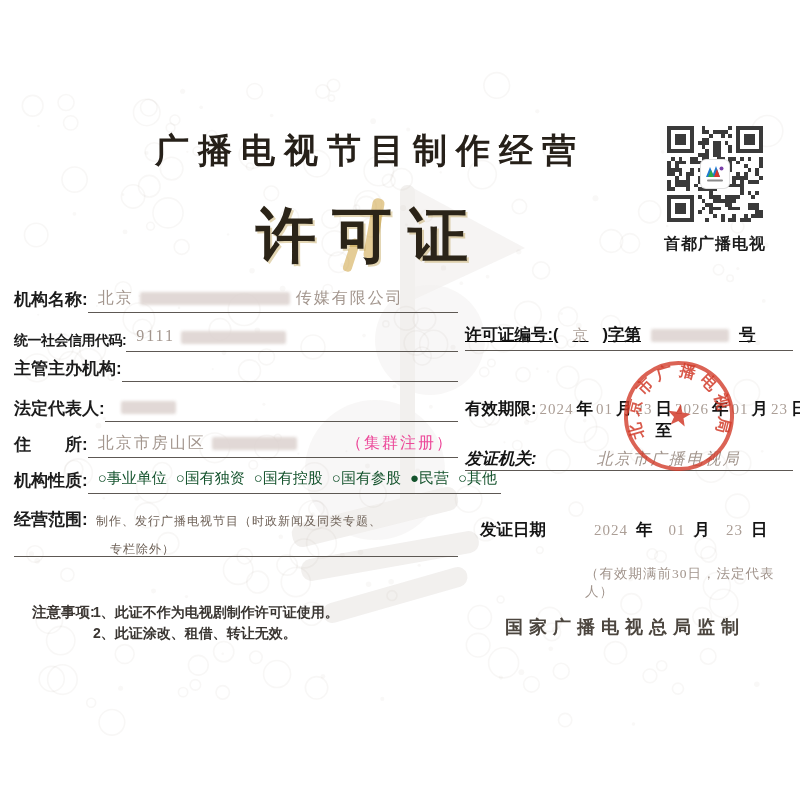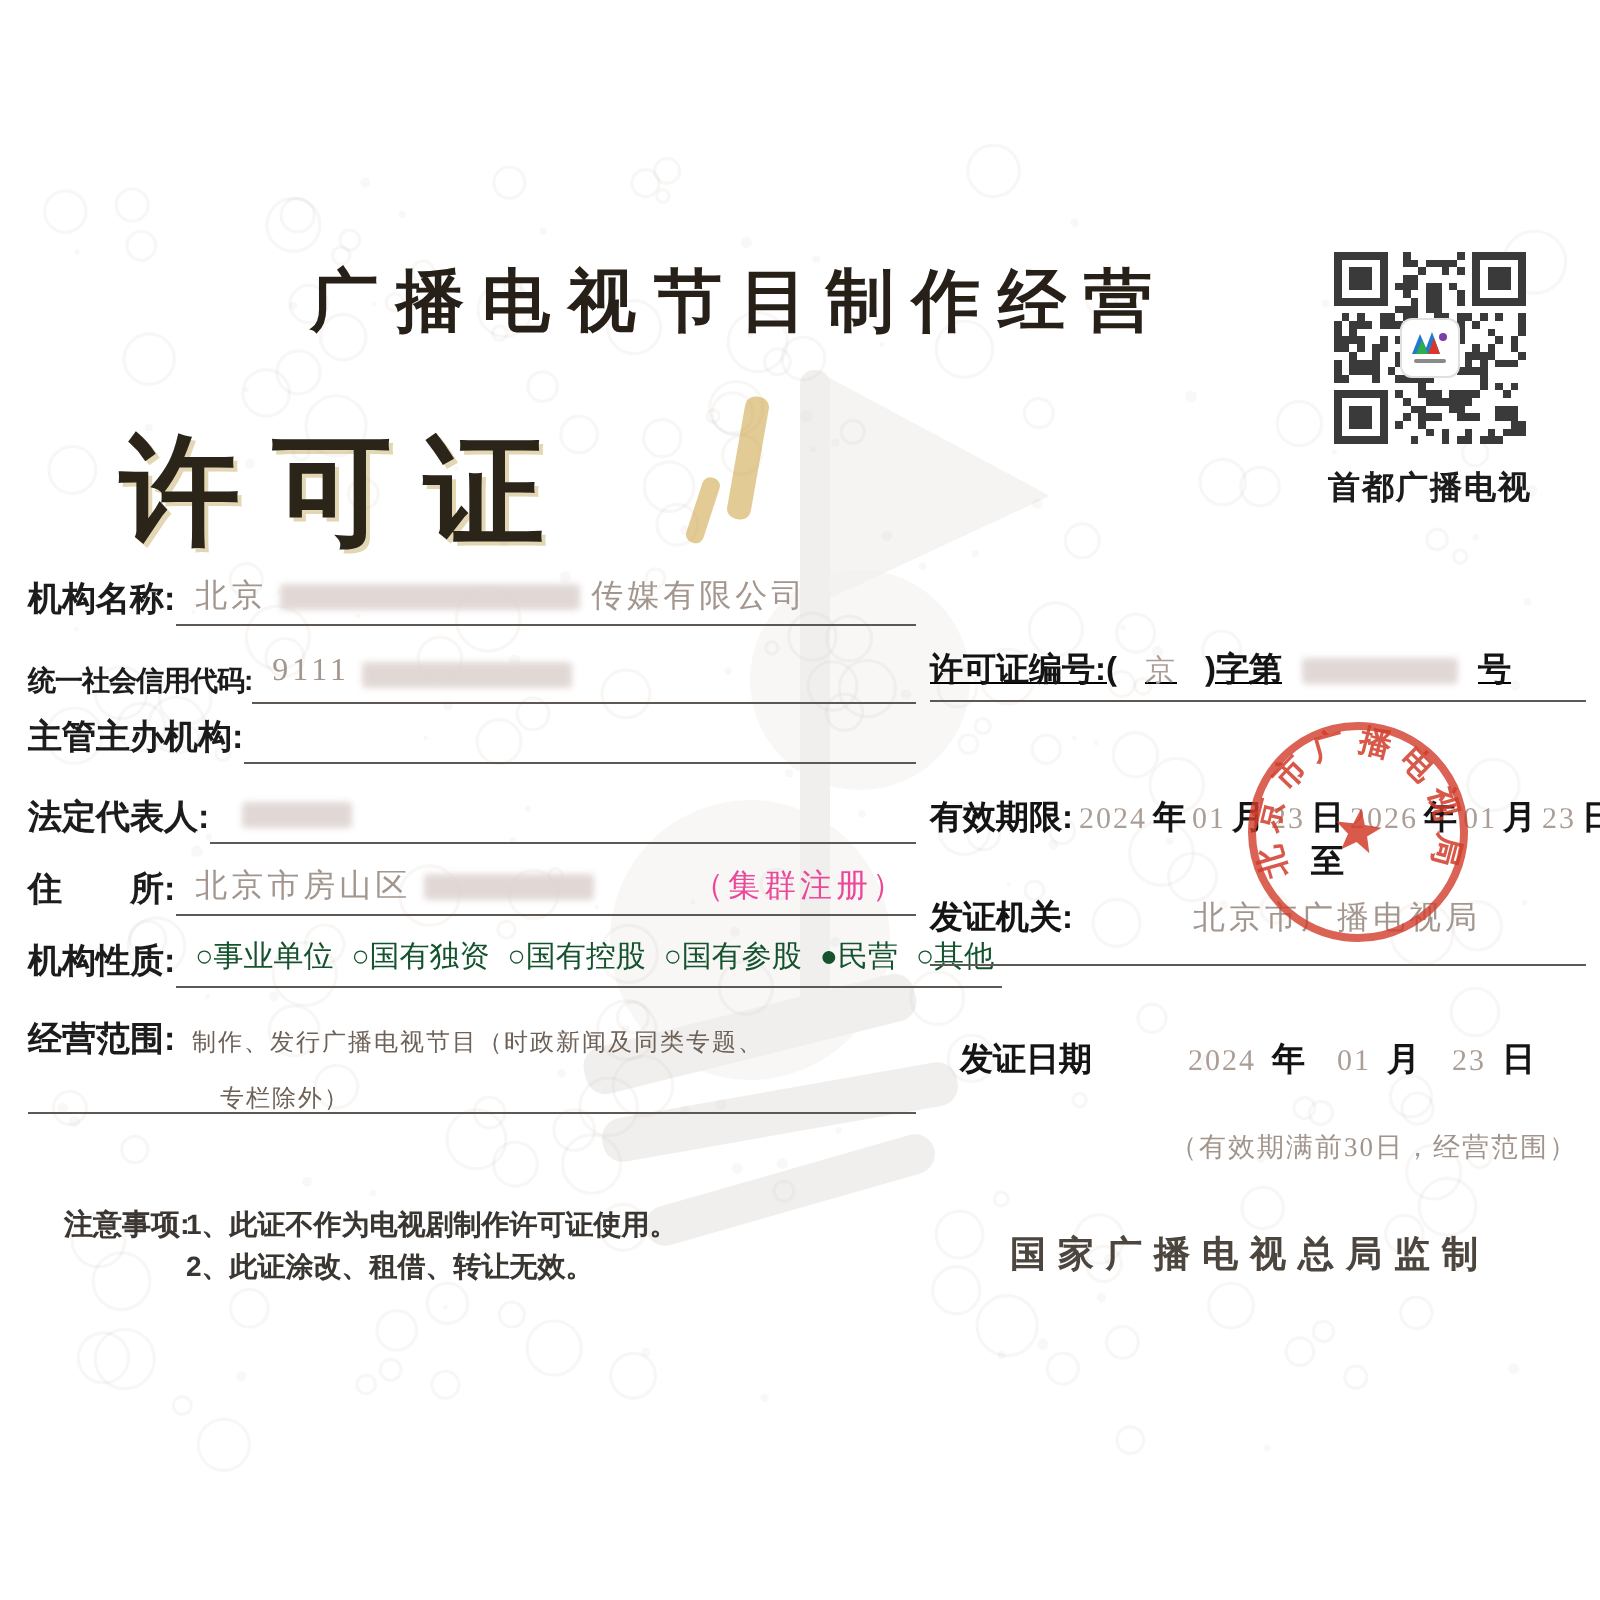--- a/index.html
+++ b/index.html
@@ -6,21 +6,21 @@
   body{width:800px;height:800px;background:#ffffff;position:relative;overflow:hidden;
        font-family:"Liberation Sans","DejaVu Sans",sans-serif;}
   #page{position:absolute;inset:0;}
   #deco{position:absolute;left:0;top:0;z-index:0;}
   .layer{position:absolute;z-index:2;}
 
   
   .title1{left:60px;top:128px;width:620px;text-align:center;
           font-family:"Liberation Serif","DejaVu Serif",serif;
           font-weight:bold;font-size:34px;letter-spacing:9px;color:#262019;}
-  .title2{left:60px;top:206px;width:620px;text-align:left;
+  .title2{left:60px;top:196px;width:620px;text-align:center;
           font-family:"Liberation Serif","DejaVu Serif",serif;
           font-weight:bold;font-size:60px;letter-spacing:16px;color:#2b2418;
           text-shadow:2px 2px 0 rgba(176,137,40,.35);}
 
   
   .qrbox{left:667px;top:126px;width:96px;height:96px;}
   .qrlogo{position:absolute;left:34px;top:34px;width:28px;height:28px;background:#ffffff;
           border-radius:5px;box-shadow:0 0 0 1px #e0e0e0;display:flex;align-items:center;justify-content:center;}
   .qrcap{left:648px;top:234px;width:134px;text-align:center;font-weight:bold;
          font-size:16px;color:#1c1c1c;letter-spacing:1px;}
@@ -53,21 +53,21 @@
   .notes-items{left:93px;top:602px;width:330px;font-weight:bold;font-size:14px;
                color:#3a3632;line-height:21px;}
 
   
   .rrow{left:465px;width:328px;display:flex;align-items:flex-end;}
   .rlbl{font-weight:bold;font-size:16.5px;color:#141414;white-space:nowrap;}
   .num{font-family:"Liberation Serif","DejaVu Serif",serif;font-size:15px;color:#ab9e96;letter-spacing:1px;}
   .unit{font-weight:bold;font-size:16.5px;color:#141414;}
   .lic{border-bottom:1.4px solid #5d5853;padding-bottom:4px;top:324px;align-items:baseline;text-decoration:underline;}
   .val-row{top:398px;align-items:baseline;gap:3px;}
-  .auth{border-bottom:1.4px solid #5d5853;padding-bottom:12px;top:448px;align-items:center;}
+  .auth{border-bottom:1.4px solid #5d5853;padding-bottom:0;top:448px;align-items:center;font-style:italic;}
   .issue{top:519px;left:480px;width:300px;align-items:baseline;gap:8px;}
   .renew{left:585px;top:565px;font-family:"Liberation Serif","DejaVu Serif",serif;
          font-size:13.5px;color:#a1948c;letter-spacing:1px;}
   .footer{left:465px;top:615px;width:320px;text-align:center;
           font-family:"Liberation Serif","DejaVu Serif",serif;font-weight:bold;
           font-size:18px;letter-spacing:6px;color:#4c463f;}
 
   
   .seal{left:621px;top:358px;width:116px;height:116px;transform:rotate(8deg);z-index:3;}
 </style>
@@ -650,21 +650,21 @@
   <div class="layer rrow issue">
     <span class="rlbl">发证日期</span>
     <span class="num" style="margin-left:40px">2024</span>
     <span class="unit">年</span>
     <span class="num" style="margin-left:8px">01</span>
     <span class="unit">月</span>
     <span class="num" style="margin-left:8px">23</span>
     <span class="unit">日</span>
   </div>
 
-  <div class="layer renew">（有效期满前30日，经营范围）</div>
+  <div class="layer renew">（有效期满前30日，法定代表人）</div>
   <div class="layer footer">国家广播电视总局监制</div>
 
   <svg class="layer seal" viewBox="0 0 116 116">
     <circle cx="58" cy="58" r="53" fill="none" stroke="#d23c2b" stroke-width="4" opacity="0.8"></circle>
     <defs>
       <path id="sealArc" d="M 29.7 86.3 A 40 40 0 1 1 86.3 86.3" fill="none"></path>
     </defs>
     <text font-size="16" font-weight="bold" fill="#d23c2b" opacity="0.85" font-family="Liberation Serif, DejaVu Serif, serif" letter-spacing="5">
       <textPath href="#sealArc" startOffset="4">北京市广播电视局</textPath>
     </text>

